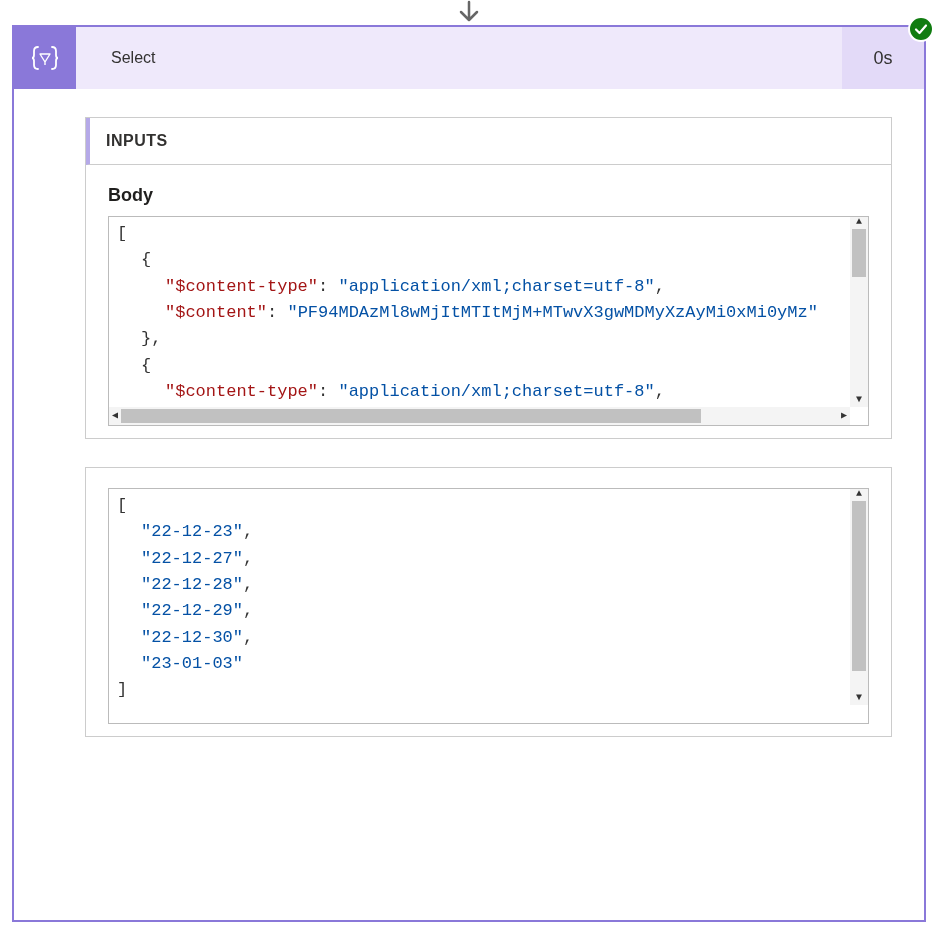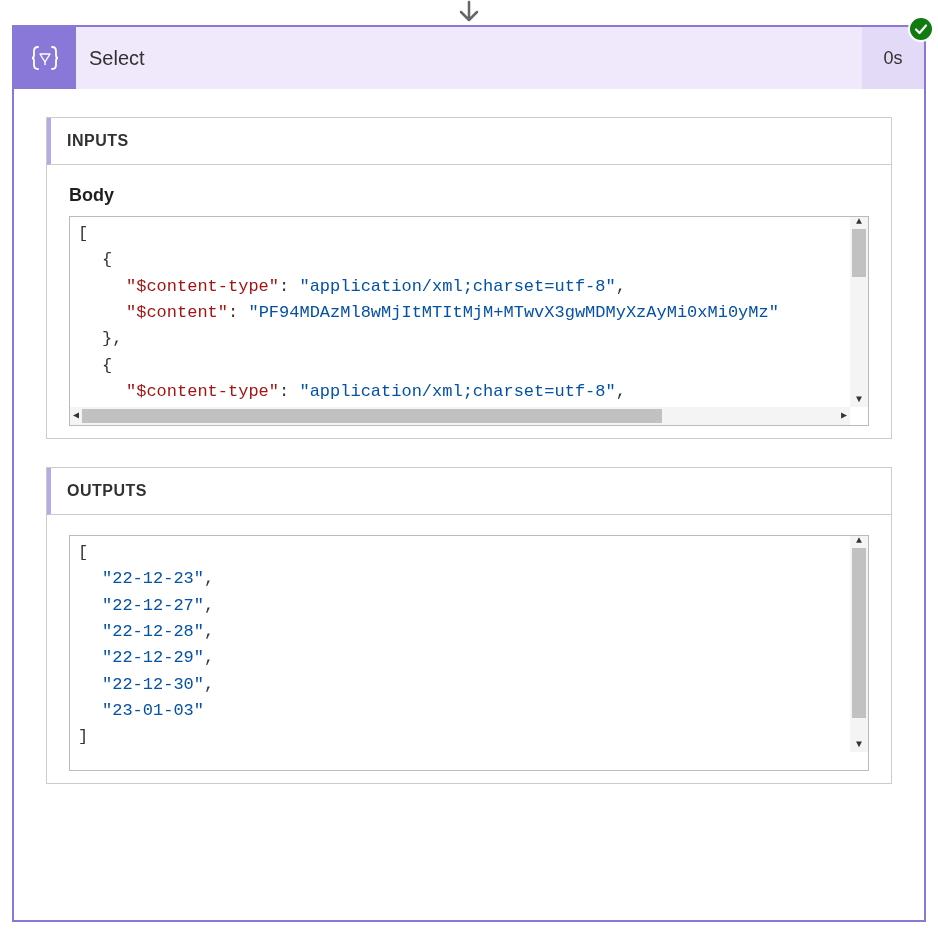--- a/index.html
+++ b/index.html
@@ -58,41 +58,42 @@
     background: #8a78d9;
     display: flex;
     align-items: center;
     justify-content: center;
     color: #fff;
   }
   .header .title {
     flex: 1;
     display: flex;
     align-items: center;
-    padding: 0 13px;
-    font-size: 20px;
+    padding: 0 35px;
+    font-size: 16px;
     color: #323130;
   }
   .header .duration {
-    width: 62px;
+    width: 82px;
     background: #e3daf8;
     display: flex;
     align-items: center;
     justify-content: center;
     font-size: 18px;
     color: #323130;
   }
 
   .body {
     padding: 28px 32px 20px 32px;
   }
 
   .panel {
     border: 1px solid #ccc;
     margin-bottom: 28px;
+    margin-left: 39px;
   }
   .panel-head {
     padding: 14px 16px;
     border-left: 4px solid #b5a9e8;
     font-weight: 600;
     font-size: 16px;
     letter-spacing: 0.5px;
     color: #323130;
     border-bottom: 1px solid #ccc;
   }
@@ -226,21 +227,20 @@
             <div class="hscroll">
               <div class="left">◀</div>
               <div class="thumb" style="left:12px;width:580px"></div>
               <div class="right">▶</div>
             </div>
           </div>
         </div>
       </div>
 
       <div class="panel">
-        <div class="panel-head">OUTPUTS</div>
         <div class="panel-body">
 
           <div class="code-box outputs-box">
             <div class="code-inner" id="outputs-code"><span class="code-line "><span class="tok-punc">[</span></span><span class="code-line indent1"><span class="tok-str">"22-12-23"</span><span class="tok-punc">,</span></span><span class="code-line indent1"><span class="tok-str">"22-12-27"</span><span class="tok-punc">,</span></span><span class="code-line indent1"><span class="tok-str">"22-12-28"</span><span class="tok-punc">,</span></span><span class="code-line indent1"><span class="tok-str">"22-12-29"</span><span class="tok-punc">,</span></span><span class="code-line indent1"><span class="tok-str">"22-12-30"</span><span class="tok-punc">,</span></span><span class="code-line indent1"><span class="tok-str">"23-01-03"</span></span><span class="code-line "><span class="tok-punc">]</span></span></div>
             <div class="vscroll">
               <div class="up">▲</div>
               <div class="thumb" style="top:12px;height:170px"></div>
               <div class="down">▼</div>
             </div>
 

